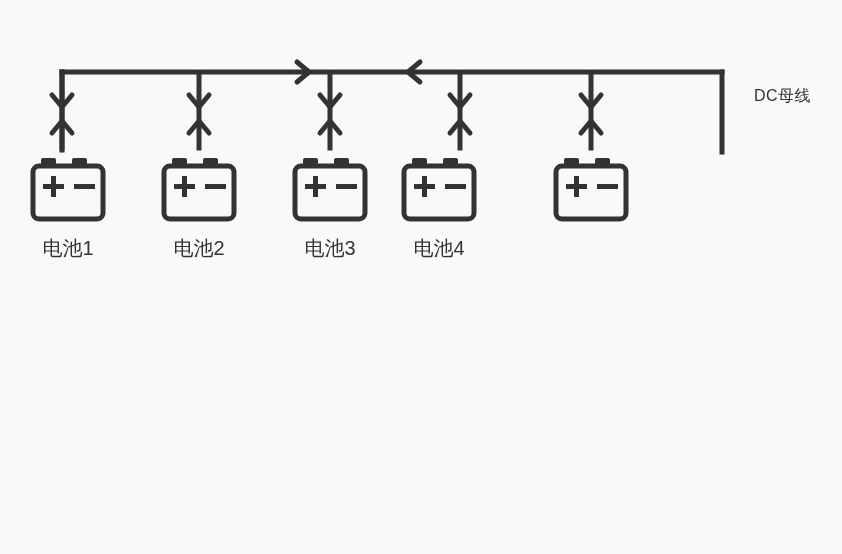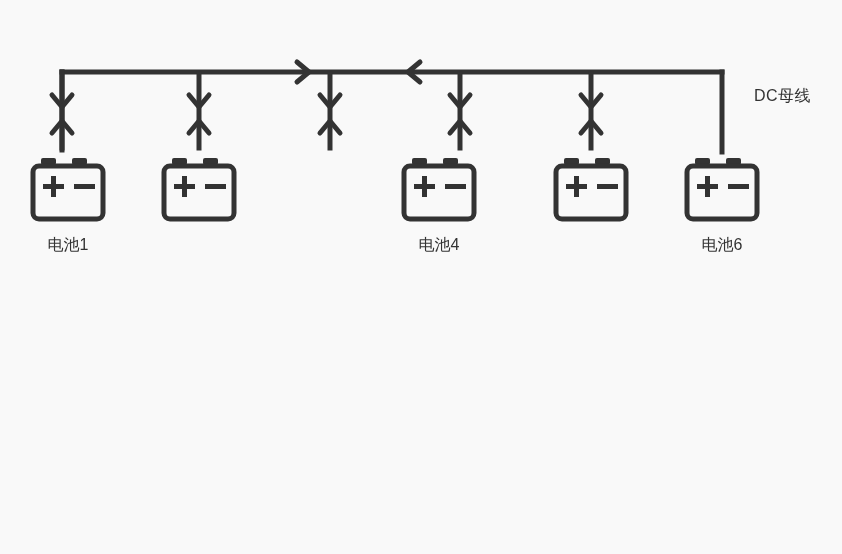--- a/index.html
+++ b/index.html
@@ -53,21 +53,21 @@
     text-align: center;
   }
   .battery-glyph {
     width: 80px;
     height: 68px;
     margin: 0 auto;
     position: relative;
   }
   .battery-caption {
     margin-top: 12px;
-    font-size: 16px;
+    font-size: 20px;
     color: #333333;
     white-space: nowrap;
   }
 
   
   .bar-row {
     position: absolute;
     left: 0;
     width: 842px;
   }
@@ -140,22 +140,36 @@
     <div class="battery-glyph">
       <svg width="80" height="68" viewBox="0 0 80 68">
         <rect x="13" y="3" width="15" height="7" rx="2" fill="#333333"></rect>
         <rect x="44" y="3" width="15" height="7" rx="2" fill="#333333"></rect>
         <rect x="5" y="11" width="70" height="53" rx="6" fill="none" stroke="#333333" stroke-width="5"></rect>
         <rect x="15" y="29" width="21" height="5" fill="#333333"></rect>
         <rect x="23" y="21" width="5" height="21" fill="#333333"></rect>
         <rect x="46" y="29" width="21" height="5" fill="#333333"></rect>
       </svg>
     </div>
-  </div>
-
+    <div class="battery-caption">电池2</div>
+  </div>
+
+  <div class="battery-cell" style="left:278px">
+    <div class="battery-glyph">
+      <svg width="80" height="68" viewBox="0 0 80 68">
+        <rect x="13" y="3" width="15" height="7" rx="2" fill="#333333"></rect>
+        <rect x="44" y="3" width="15" height="7" rx="2" fill="#333333"></rect>
+        <rect x="5" y="11" width="70" height="53" rx="6" fill="none" stroke="#333333" stroke-width="5"></rect>
+        <rect x="15" y="29" width="21" height="5" fill="#333333"></rect>
+        <rect x="23" y="21" width="5" height="21" fill="#333333"></rect>
+        <rect x="46" y="29" width="21" height="5" fill="#333333"></rect>
+      </svg>
+    </div>
+    <div class="battery-caption">电池3</div>
+  </div>
 
   <div class="battery-cell" style="left:387px">
     <div class="battery-glyph">
       <svg width="80" height="68" viewBox="0 0 80 68">
         <rect x="13" y="3" width="15" height="7" rx="2" fill="#333333"></rect>
         <rect x="44" y="3" width="15" height="7" rx="2" fill="#333333"></rect>
         <rect x="5" y="11" width="70" height="53" rx="6" fill="none" stroke="#333333" stroke-width="5"></rect>
         <rect x="15" y="29" width="21" height="5" fill="#333333"></rect>
         <rect x="23" y="21" width="5" height="21" fill="#333333"></rect>
         <rect x="46" y="29" width="21" height="5" fill="#333333"></rect>
@@ -170,33 +184,20 @@
         <rect x="13" y="3" width="15" height="7" rx="2" fill="#333333"></rect>
         <rect x="44" y="3" width="15" height="7" rx="2" fill="#333333"></rect>
         <rect x="5" y="11" width="70" height="53" rx="6" fill="none" stroke="#333333" stroke-width="5"></rect>
         <rect x="15" y="29" width="21" height="5" fill="#333333"></rect>
         <rect x="23" y="21" width="5" height="21" fill="#333333"></rect>
         <rect x="46" y="29" width="21" height="5" fill="#333333"></rect>
       </svg>
     </div>
   </div>
 
-  <div class="battery-cell" style="left:670px">
-    <div class="battery-glyph">
-      <svg width="80" height="68" viewBox="0 0 80 68">
-        <rect x="13" y="3" width="15" height="7" rx="2" fill="#333333"></rect>
-        <rect x="44" y="3" width="15" height="7" rx="2" fill="#333333"></rect>
-        <rect x="5" y="11" width="70" height="53" rx="6" fill="none" stroke="#333333" stroke-width="5"></rect>
-        <rect x="15" y="29" width="21" height="5" fill="#333333"></rect>
-        <rect x="23" y="21" width="5" height="21" fill="#333333"></rect>
-        <rect x="46" y="29" width="21" height="5" fill="#333333"></rect>
-      </svg>
-    </div>
-    <div class="battery-caption">电池6</div>
-  </div>
 
   <div class="bar-row" id="row-traditional">
     
     
   </div>
 
   <div class="bar-row" id="row-nebula">
     
     
   </div>

